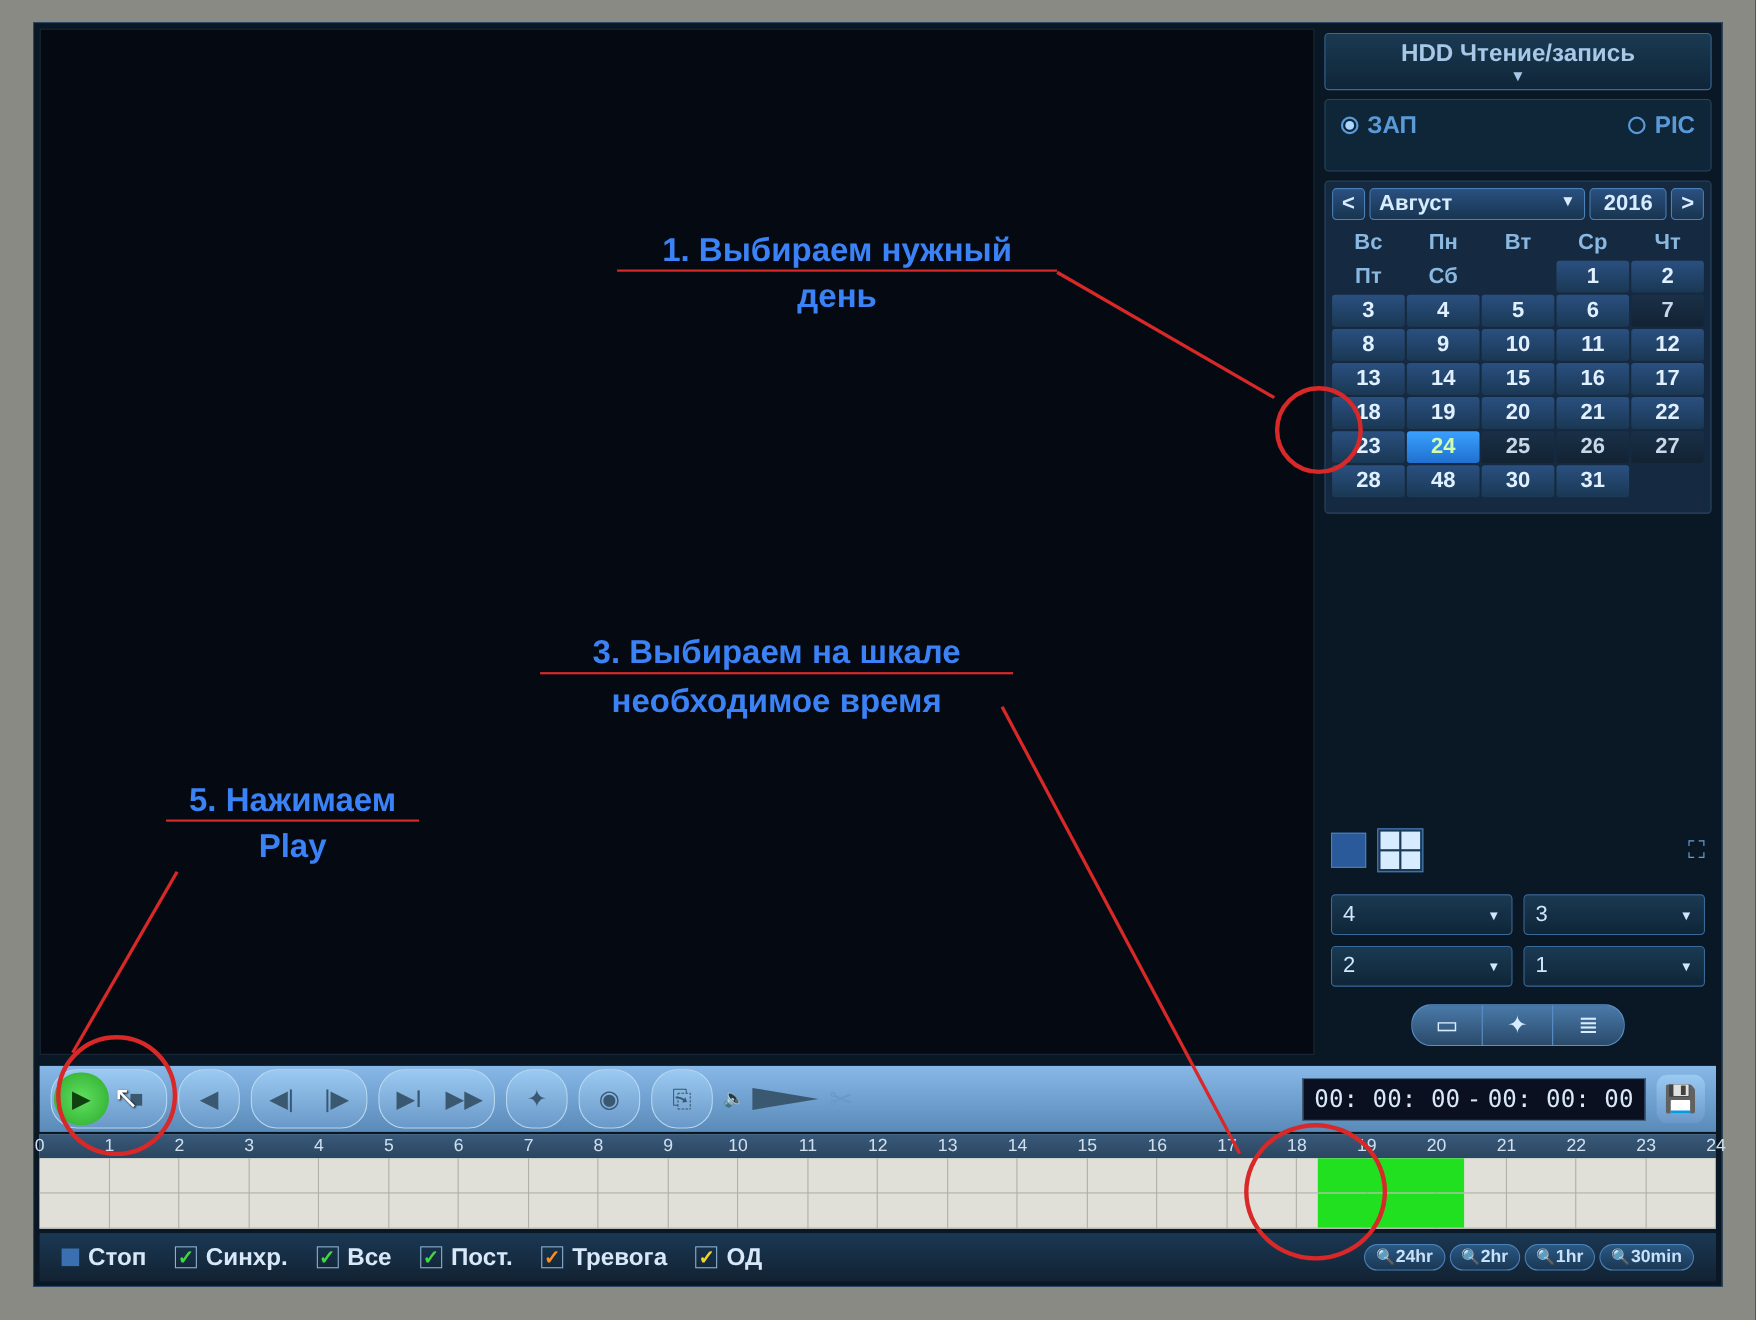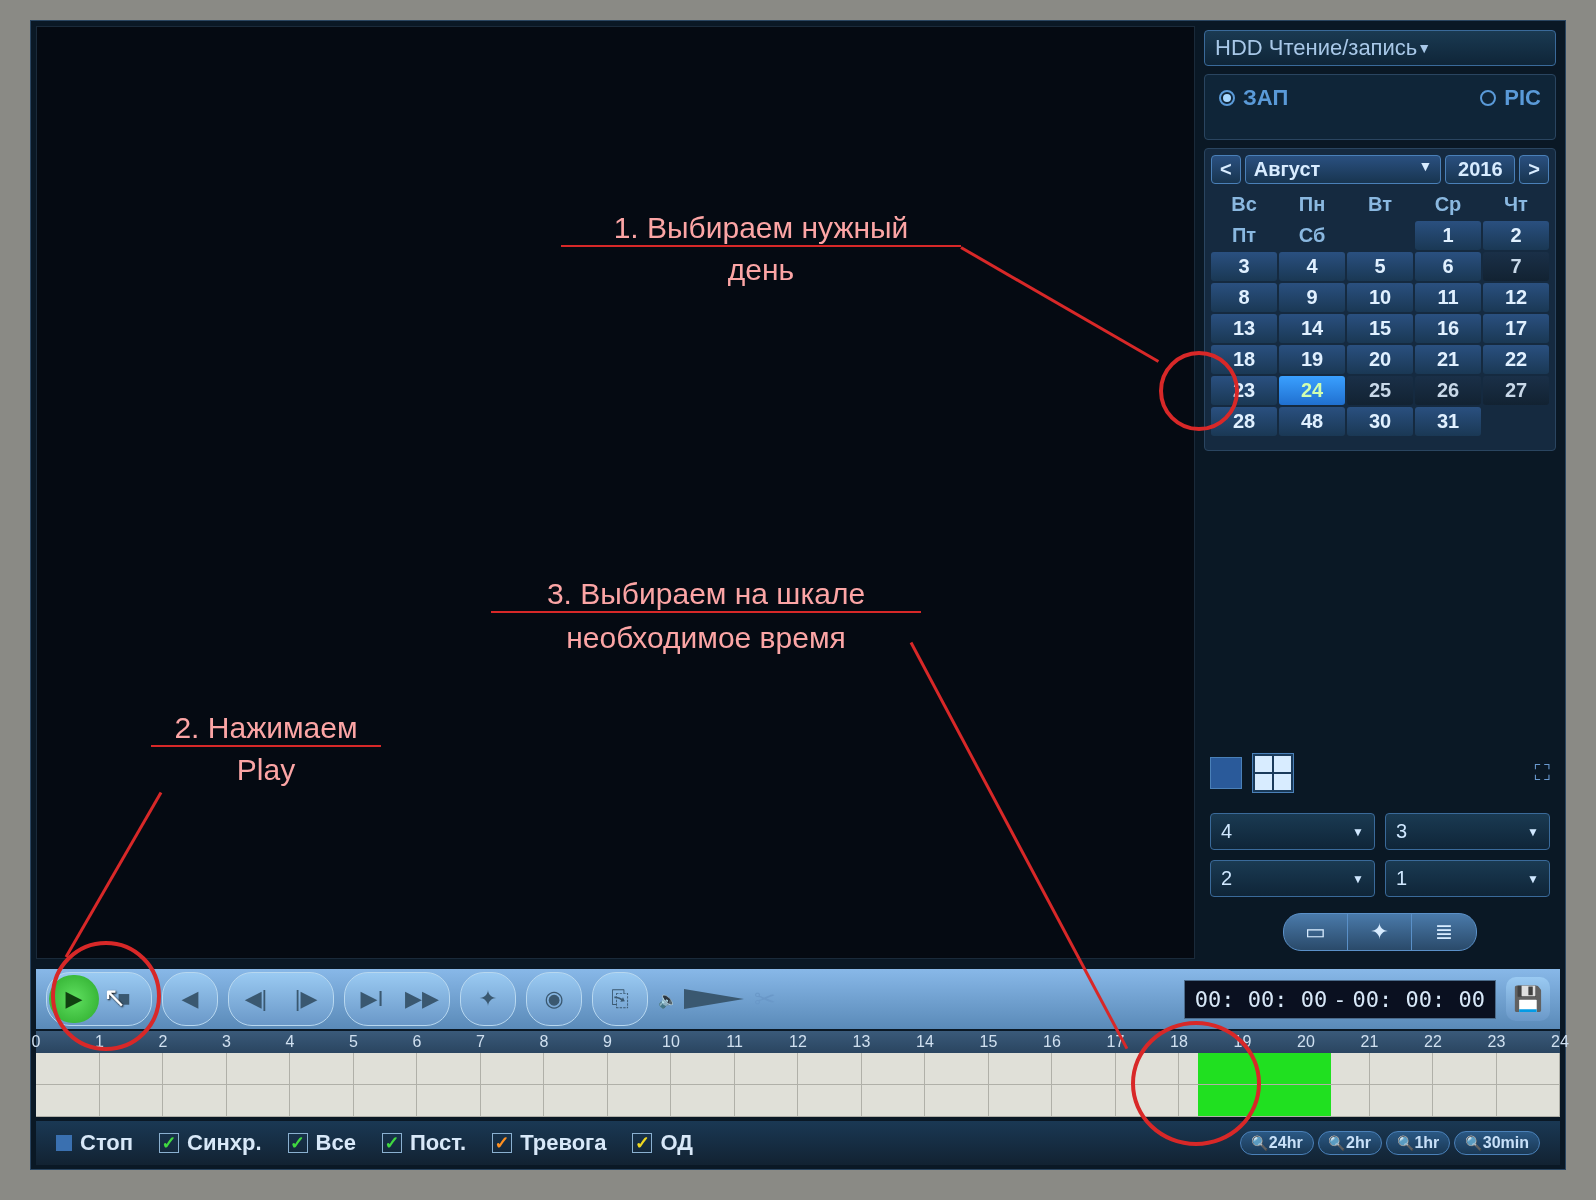--- a/index.html
+++ b/index.html
@@ -28,23 +28,23 @@
     right: 5px; top: 5px; width: 360px; bottom: 210px;
     background: #0a1825;
     display: flex; flex-direction: column; gap: 8px;
     padding: 4px;
   }
   .hdd-select {
     background: linear-gradient(#1a3a52, #0f2538);
     border: 1px solid #3a6a9a;
     border-radius: 4px;
     color: #a8c8e8;
-    font-size: 22px; font-weight: normal;
+    font-size: 22px; font-weight: bold;
     padding: 4px 10px;
-    display: flex; align-items: center; justify-content: flex-start;
+    display: flex; align-items: center; justify-content: flex-end; flex-direction: column;
   }
   .hdd-select .tri { font-size: 14px; color: #a8c8e8; }
   .radio-row {
     background: #0f2538;
     border: 1px solid #2a4560;
     border-radius: 4px;
     padding: 10px 14px 28px;
     display: flex; justify-content: space-between;
     color: #5a9ad8; font-size: 22px; font-weight: bold;
   }
@@ -208,21 +208,21 @@
   .zoom-btn {
     background: linear-gradient(#2a5884,#1a3854);
     border: 1px solid #4a80b8; border-radius: 12px;
     color: #c8e0f8; font-size: 16px; padding: 2px 10px;
   }
   .zoom-btn .mag { font-size: 14px; }
 
   
   .anno {
     position: absolute;
-    color: #fca5a5; font-weight: normal; font-size: 30px;
+    color: #3b82f6; font-weight: bold; font-size: 30px;
     text-align: center; pointer-events: none;
     border-bottom: 2px solid #d82828;
   }
   .anno-line2 { border-bottom: none; }
   .circle-anno {
     position: absolute; border: 4px solid #d82828; border-radius: 50%;
     pointer-events: none;
   }
   .line-anno { position: absolute; background: #d82828; height: 3px; transform-origin: left center; pointer-events: none; }
   .cursor {
@@ -481,21 +481,21 @@
     <div class="zoom-group">
       <div class="zoom-btn"><span class="mag">🔍</span><span>24hr</span></div>
       <div class="zoom-btn"><span class="mag">🔍</span><span>2hr</span></div>
       <div class="zoom-btn"><span class="mag">🔍</span><span>1hr</span></div>
       <div class="zoom-btn"><span class="mag">🔍</span><span>30min</span></div>
     </div>
   </div>
 
   <div class="anno" style="left:530px; top:190px; width:400px;">1.  Выбираем нужный</div>
   <div class="anno anno-line2" style="left:530px; top:232px; width:400px;">день</div>
-  <div class="anno" style="left:120px; top:690px; width:230px;">2. Нажимаем</div>
+  <div class="anno" style="left:120px; top:690px; width:230px;">5. Нажимаем</div>
   <div class="anno anno-line2" style="left:120px; top:732px; width:230px;">Play</div>
   <div class="anno" style="left:460px; top:556px; width:430px;">3. Выбираем на шкале</div>
   <div class="anno anno-line2" style="left:460px; top:600px; width:430px;">необходимое время</div>
 
   <div class="circle-anno" style="left:20px; top:920px; width:110px; height:110px;"></div>
   <div class="circle-anno" style="left:1128px; top:330px; width:80px; height:80px;"></div>
   <div class="circle-anno" style="left:1100px; top:1000px; width:130px; height:125px;"></div>
 
   <div class="line-anno" style="left:930px; top:225px; width:228px; transform:rotate(30deg);"></div>
   <div class="line-anno" style="left:130px; top:770px; width:190px; transform:rotate(120deg);"></div>

